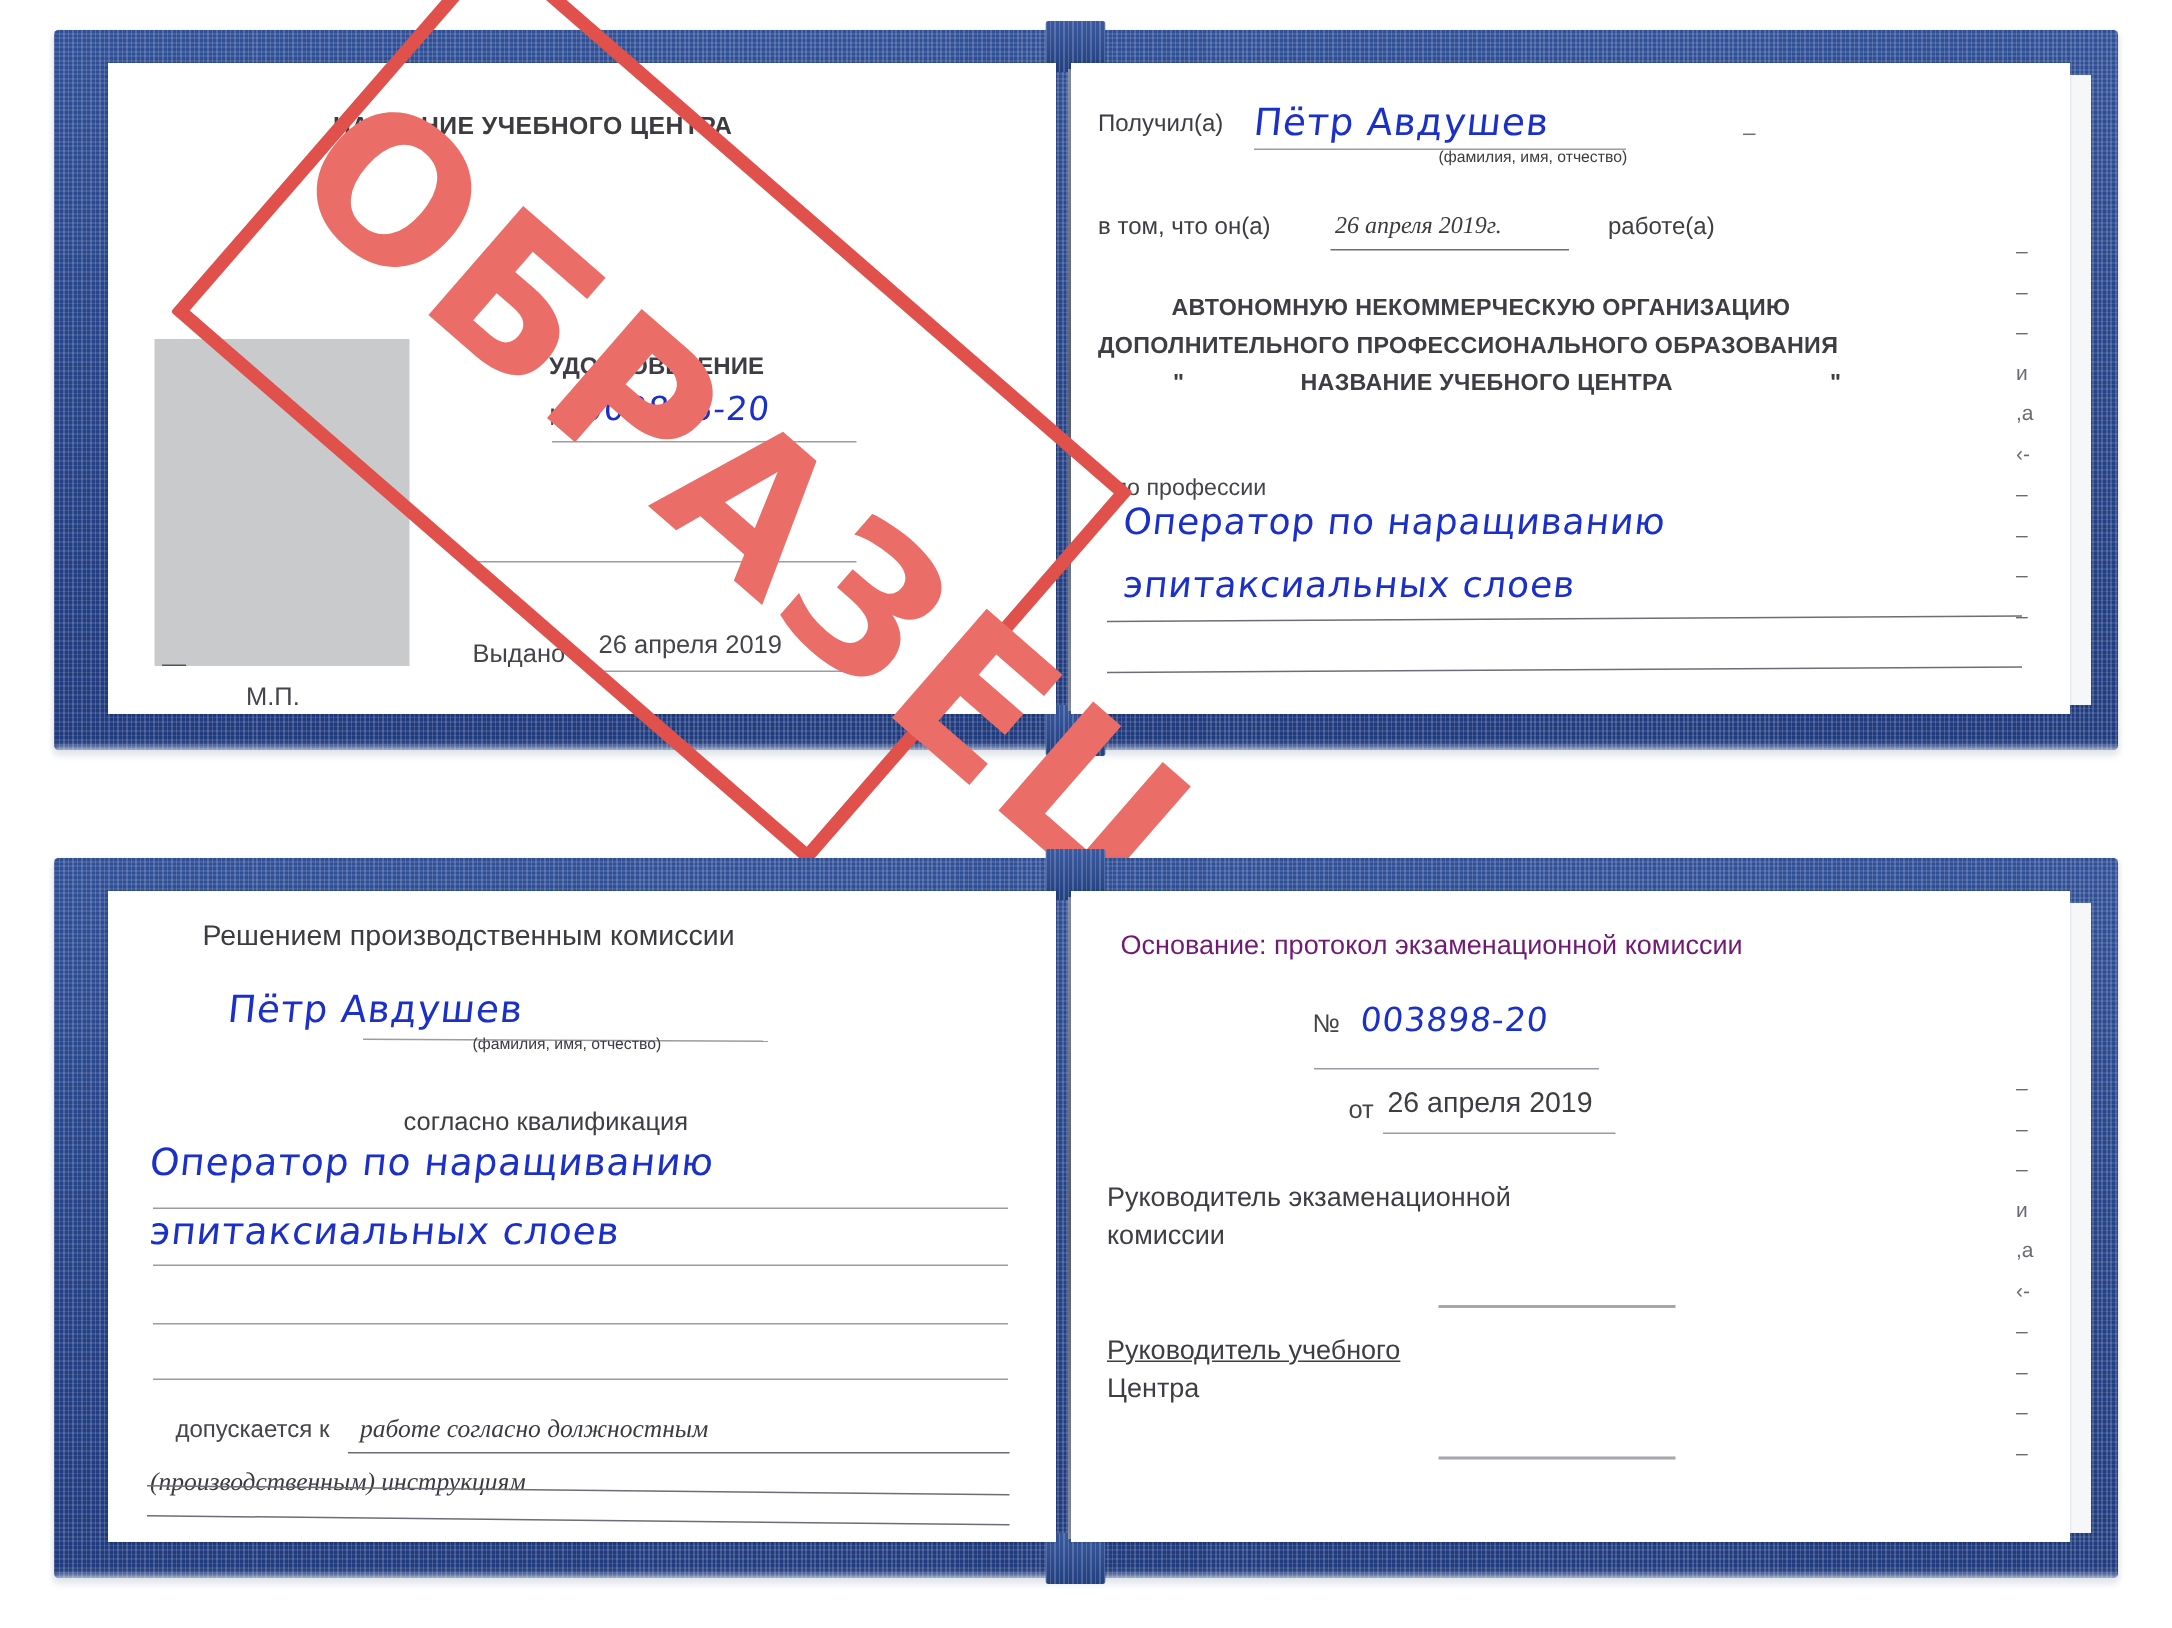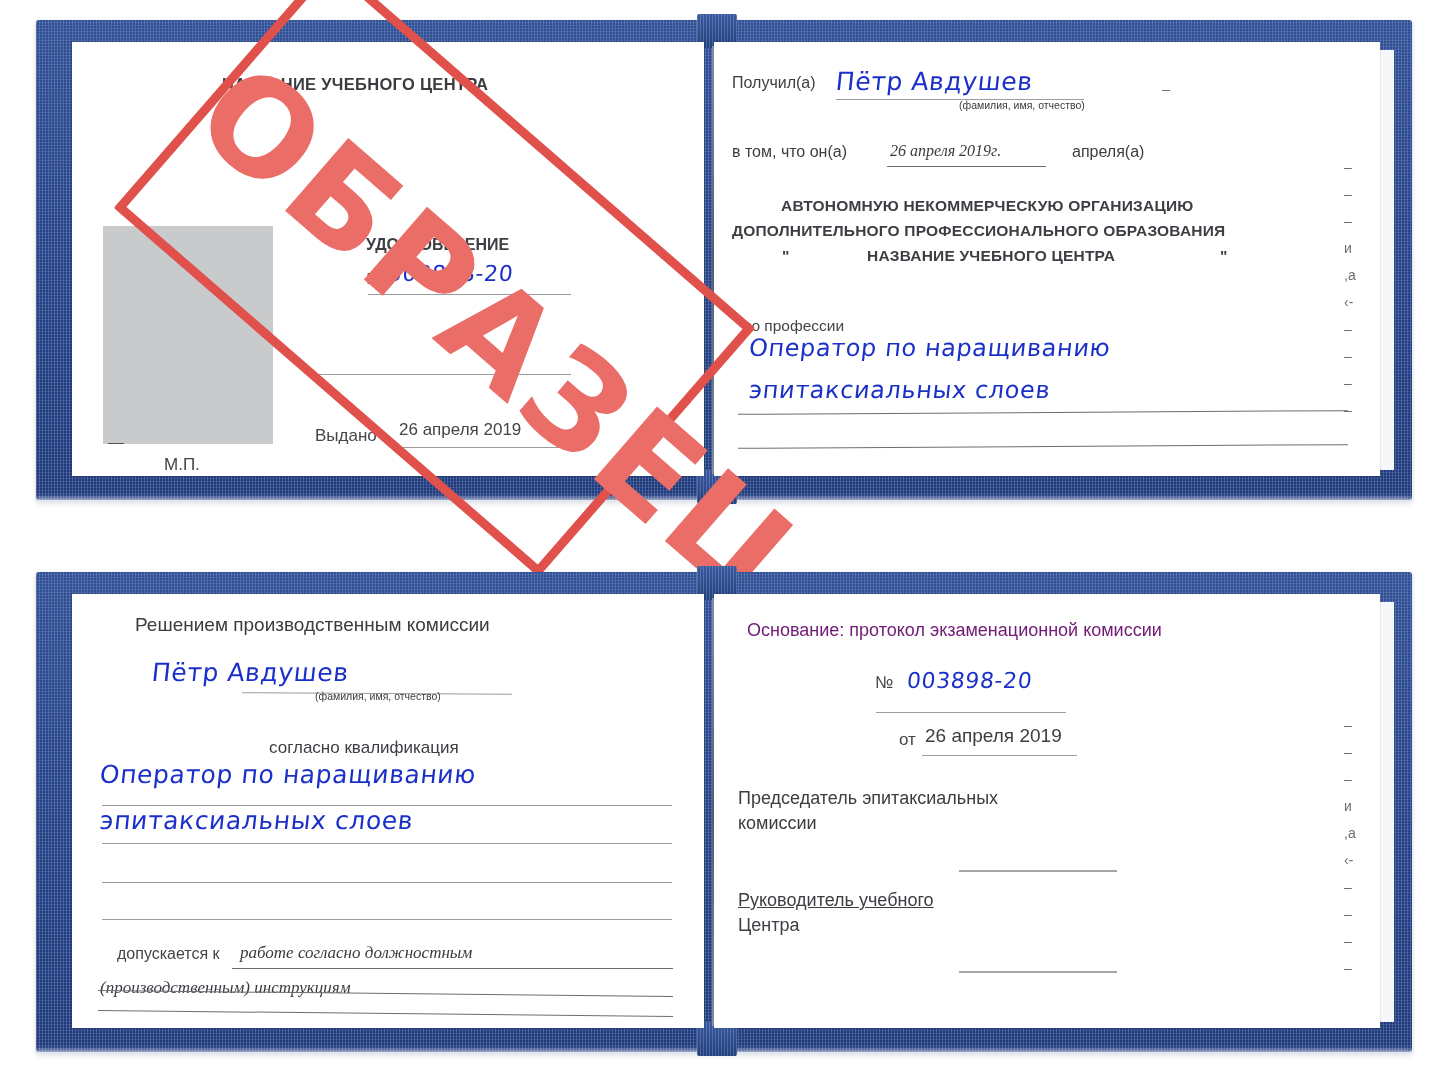--- a/index.html
+++ b/index.html
@@ -149,21 +149,21 @@
   <div class="page" style="left:714px;top:42px;width:666px;height:434px;">
     <div class="t lblbig" style="left:18px;top:32px;">Получил(а)</div>
     <div class="t hand" style="left:122px;top:25px;font-size:25px;">Пётр Авдушев</div>
     <div class="rule" style="left:122px;top:57px;width:248px;"></div>
     <div class="t tiny" style="left:245px;top:57px;">(фамилия, имя, отчество)</div>
     <div class="t" style="left:448px;top:38px;font-size:15px;color:#6f6f77;">–</div>
 
     <div class="t lblbig" style="left:18px;top:101px;">в том, что он(а)</div>
     <div class="t ital" style="left:176px;top:100px;text-align:right;">26 апреля 2019г.</div>
     <div class="rule dark" style="left:173px;top:124px;width:159px;"></div>
-    <div class="t lblbig" style="left:358px;top:101px;">апреля(а)</div>
+    <div class="t lblbig" style="left:358px;top:101px;">работе(а)</div>
 
     <div class="t caps" style="left:18px;top:180px;font-size:15.5px;">ДОПОЛНИТЕЛЬНОГО ПРОФЕССИОНАЛЬНОГО ОБРАЗОВАНИЯ</div>
     <div class="t caps" style="left:67px;top:155px;font-size:15.5px;">АВТОНОМНУЮ НЕКОММЕРЧЕСКУЮ ОРГАНИЗАЦИЮ</div>
     <div class="t caps" style="left:68px;top:205px;font-size:15.5px;">"</div>
     <div class="t caps" style="left:153px;top:205px;font-size:15.5px;">НАЗВАНИЕ УЧЕБНОГО ЦЕНТРА</div>
     <div class="t caps" style="left:506px;top:205px;font-size:15.5px;">"</div>
 
     <div class="t lbl" style="left:29px;top:275px;">по профессии</div>
     <div class="t hand" style="left:35px;top:292px;font-size:24px;">Оператор по наращиванию</div>
     <div class="t hand" style="left:35px;top:334px;font-size:24px;">эпитаксиальных слоев</div>
@@ -228,21 +228,21 @@
     <div class="t" style="left:33px;top:26px;font-size:18px;color:#701a75;">Основание: протокол экзаменационной комиссии</div>
 
     <div class="t lbl" style="left:161px;top:79px;font-size:17px;">№</div>
     <div class="t hand" style="left:193px;top:74px;font-size:22px;">003898-20</div>
     <div class="rule" style="left:162px;top:118px;width:190px;"></div>
 
     <div class="t lbl" style="left:185px;top:136px;font-size:17px;">от</div>
     <div class="t" style="left:211px;top:131px;font-size:19px;color:#3d3d43;">26 апреля 2019</div>
     <div class="rule" style="left:208px;top:161px;width:155px;"></div>
 
-    <div class="t" style="left:24px;top:194px;font-size:18px;color:#3d3d43;">Председатель эпитаксиальных</div>
+    <div class="t" style="left:24px;top:194px;font-size:18px;color:#3d3d43;">Руководитель экзаменационной</div>
     <div class="t" style="left:24px;top:219px;font-size:18px;color:#3d3d43;">комиссии</div>
     <div class="rule" style="left:245px;top:276px;width:158px;height:2px;background:#a6a6ac;"></div>
 
     <div class="t" style="left:24px;top:296px;font-size:18px;color:#3d3d43;text-decoration:underline;">Руководитель учебного</div>
     <div class="t" style="left:24px;top:321px;font-size:18px;color:#3d3d43;">Центра</div>
     <div class="rule" style="left:245px;top:377px;width:158px;height:2px;background:#a6a6ac;"></div>
 
     <div class="cropcol" style="left:630px;top:118px;">–
 –
 –

